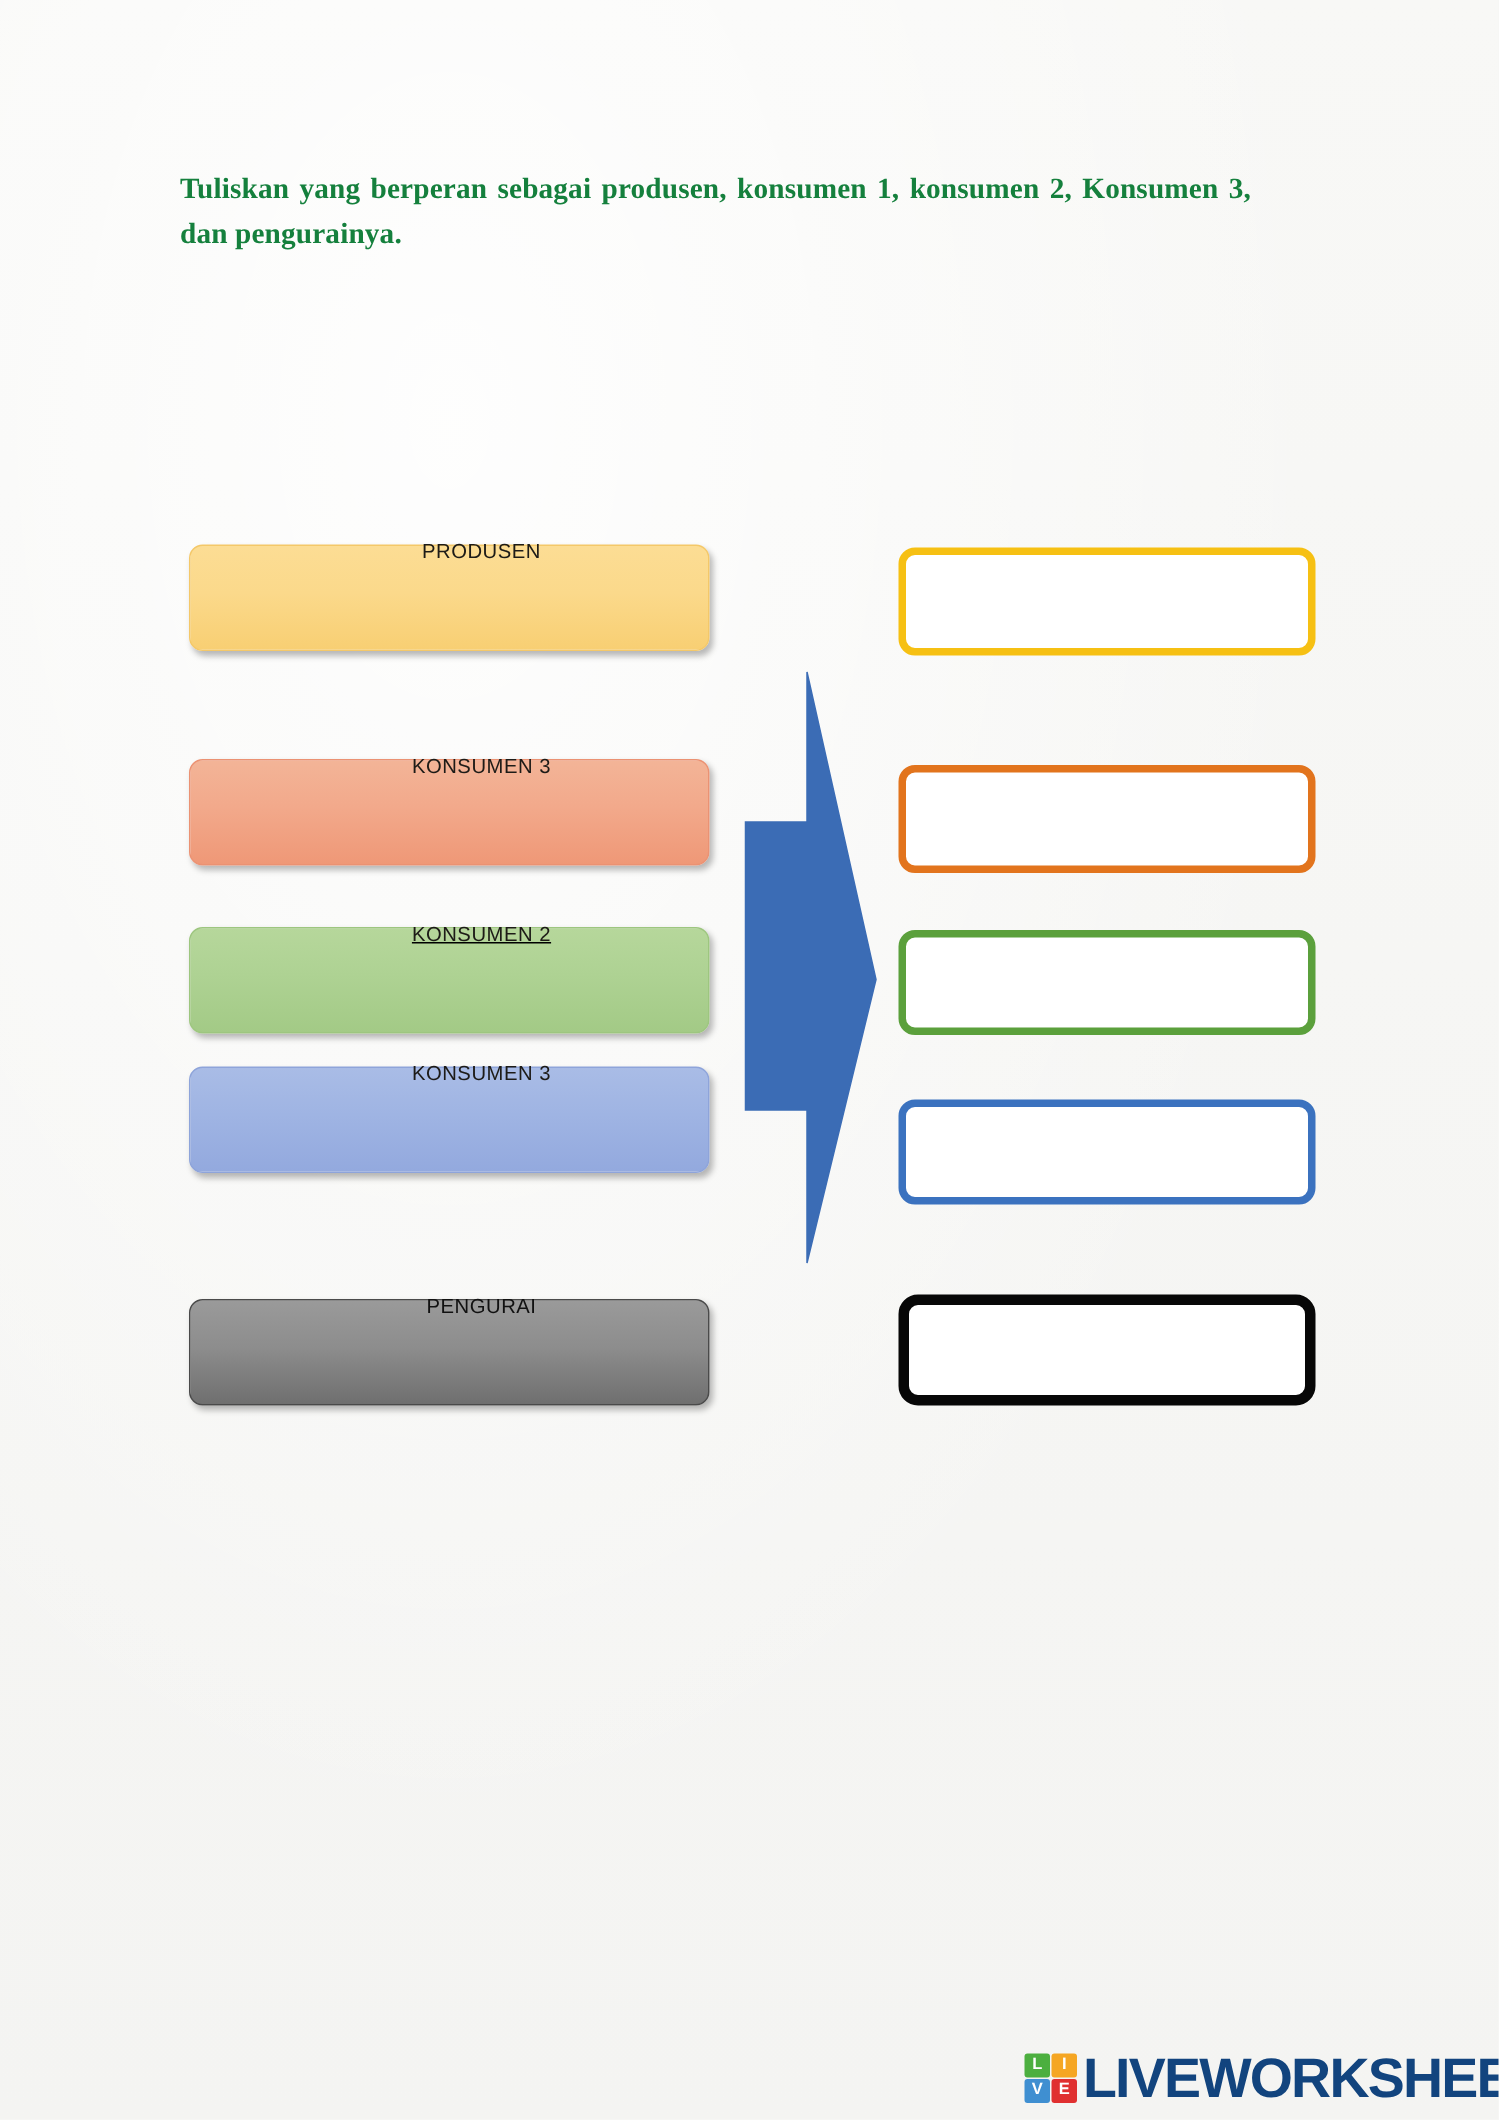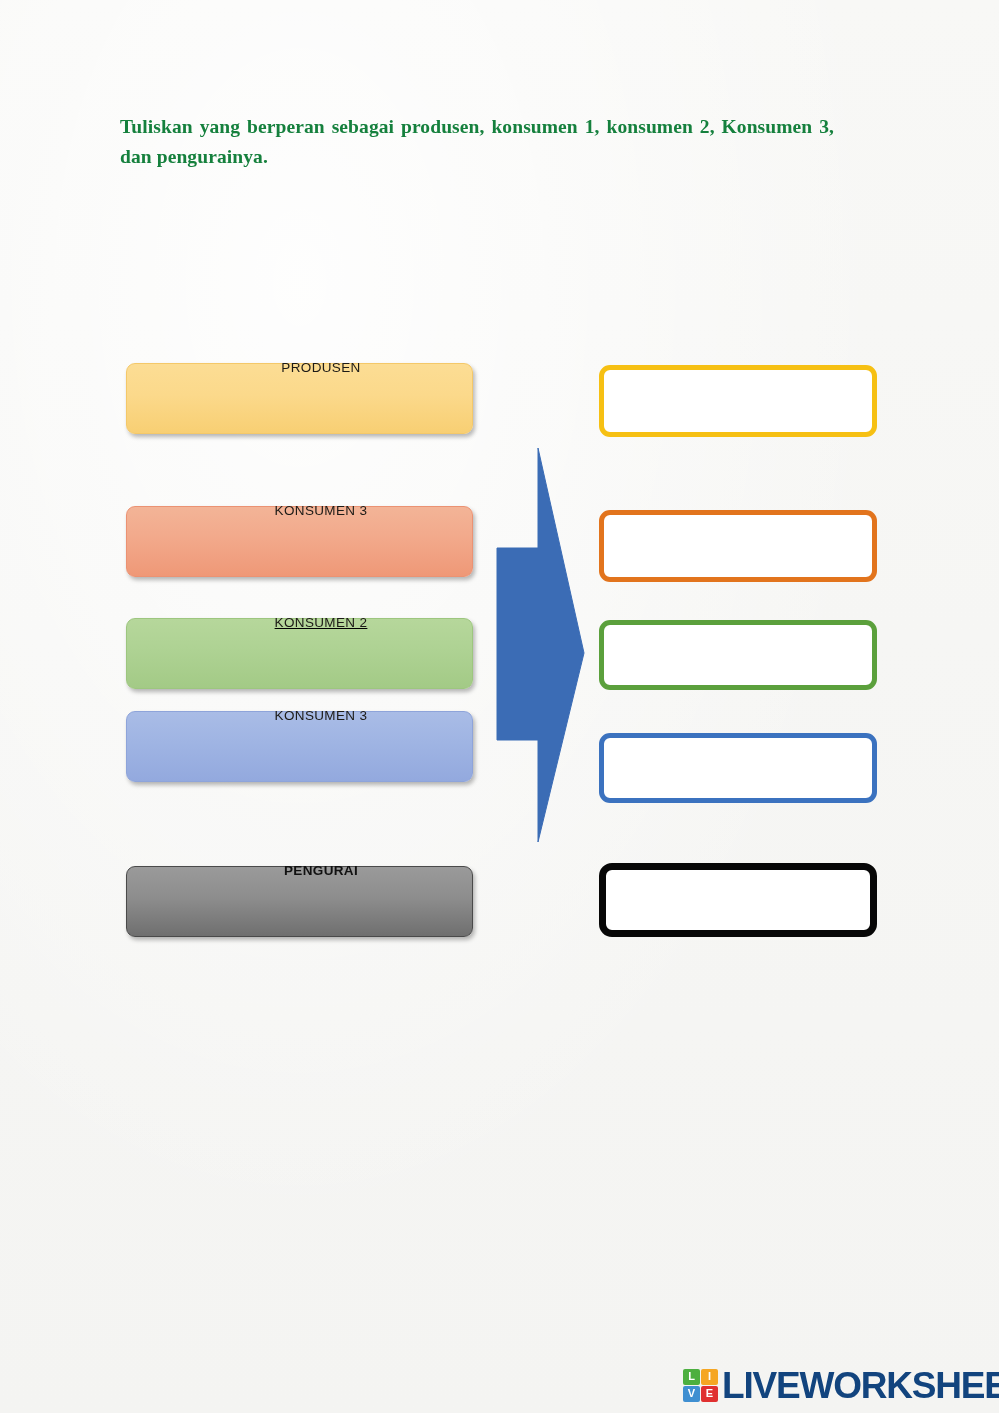--- a/index.html
+++ b/index.html
@@ -94,21 +94,21 @@
   .role-box.konsumen3 {
     top: 711px;
     background: linear-gradient(180deg, #a9bce6 0%, #9fb4e3 45%, #93a9de 100%);
     border: 1px solid #8ea4da;
   }
   .role-box.pengurai {
     top: 866px;
     background: linear-gradient(180deg, #9a9a9a 0%, #8d8d8d 45%, #6f6f6f 100%);
     border: 1.5px solid #4a4a4a;
   }
-  .role-box.pengurai .role-label { color: #111111; font-weight: bold; }
+  .role-box.pengurai .role-label { color: #111111; }
 
   
   .answer-box {
     position: absolute;
     left: 599px;
     width: 278px;
     background: #ffffff;
     box-sizing: border-box;
     border-radius: 11px;
   }

